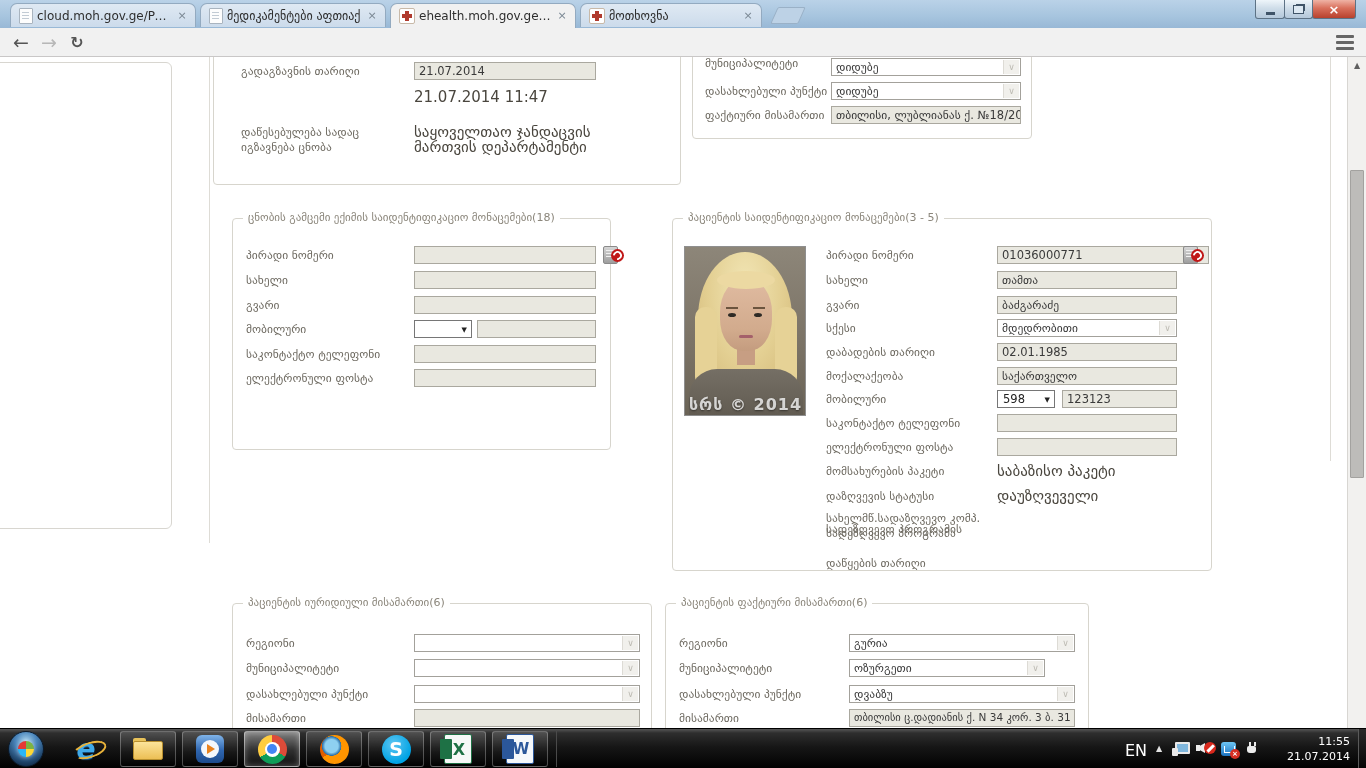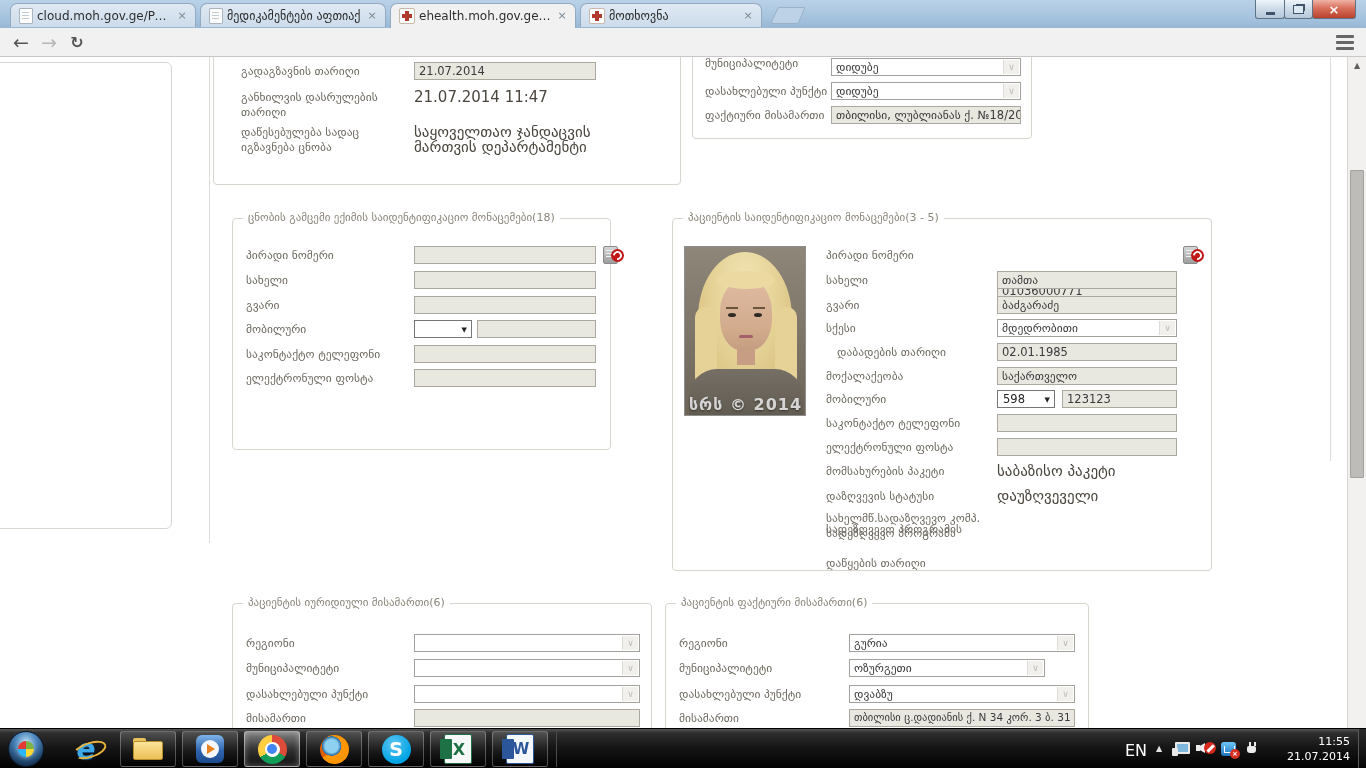--- a/index.html
+++ b/index.html
@@ -189,21 +189,20 @@
 
   <div id="content">
 
     <div id="left-panel"></div>
     <div class="vline" style="left:209px;top:0;height:486px;"></div>
     <div class="vline" style="left:1330px;top:0;height:404px;"></div>
 
     <div class="fieldset" style="left:213px;top:-17px;width:468px;height:145px;">
       <span class="lbl" style="left:27px;top:23px;width:165px;">გადაგზავნის თარიღი</span>
       <div class="tb" style="left:200px;top:21px;width:182px;">21.07.2014</div>
-      <span class="lbl" style="left:27px;top:49px;width:165px;">განხილვის დასრულების თარიღი</span>
       <span class="val" style="left:200px;top:49px;width:250px;">21.07.2014 11:47</span>
       <span class="lbl" style="left:27px;top:84px;width:165px;">დაწესებულება სადაც იგზავნება ცნობა</span>
       <span class="val" style="left:200px;top:84px;width:240px;">საყოველთაო ჯანდაცვის მართვის დეპარტამენტი</span>
     </div>
 
     <div class="fieldset" style="left:692px;top:-13px;width:340px;height:95px;">
       <span class="lbl" style="left:12px;top:11px;width:130px;">მუნიციპალიტეტი</span>
       <div class="dd" style="left:138px;top:13px;width:190px;">
         <span>დიდუბე</span>
         <span class="chev">∨</span>
@@ -253,39 +252,39 @@
         <span class="fringe"></span>
         <span class="brow" style="left:41px;"></span>
         <span class="brow" style="left:68px;"></span>
         <span class="eye" style="left:43px;"></span>
         <span class="eye" style="left:69px;"></span>
         <span class="lips"></span>
         <span class="wm">სრს © 2014</span>
       </div>
 
       <span class="lbl" style="left:153px;top:29px;">პირადი ნომერი</span>
-      <div class="tb" style="left:324px;top:27px;width:180px;margin-top:36px;">01036000771</div>
+      <div class="tb" style="left:324px;top:27px;width:212px;">01036000771</div>
       <div class="clear-ic" style="left:510px;top:26px;">
           <span class="sheet"></span>
           <span class="dot"></span>
         </div>
 
       <span class="lbl" style="left:153px;top:54px;">სახელი</span>
       <div class="tb" style="left:324px;top:52px;width:180px;">თამთა</div>
 
       <span class="lbl" style="left:153px;top:79px;">გვარი</span>
       <div class="tb" style="left:324px;top:77px;width:180px;">ბაძგარაძე</div>
 
       <span class="lbl" style="left:153px;top:102px;">სქესი</span>
       <div class="dd" style="left:324px;top:100px;width:180px;">
         <span>მდედრობითი</span>
         <span class="chev">∨</span>
       </div>
 
-      <span class="lbl" style="left:164px;top:126px;">დაბადების თარიღი</span>
+      <span class="lbl" style="left:153px;top:126px;">დაბადების თარიღი</span>
       <div class="tb" style="left:324px;top:124px;width:180px;">02.01.1985</div>
 
       <span class="lbl" style="left:153px;top:150px;">მოქალაქეობა</span>
       <div class="tb" style="left:324px;top:148px;width:180px;">საქართველო</div>
 
       <span class="lbl" style="left:153px;top:173px;">მობილური</span>
       <div class="dd-mini" style="left:324px;top:171px;">
         <span>598</span>
         <span class="tri">▼</span>
       </div>

